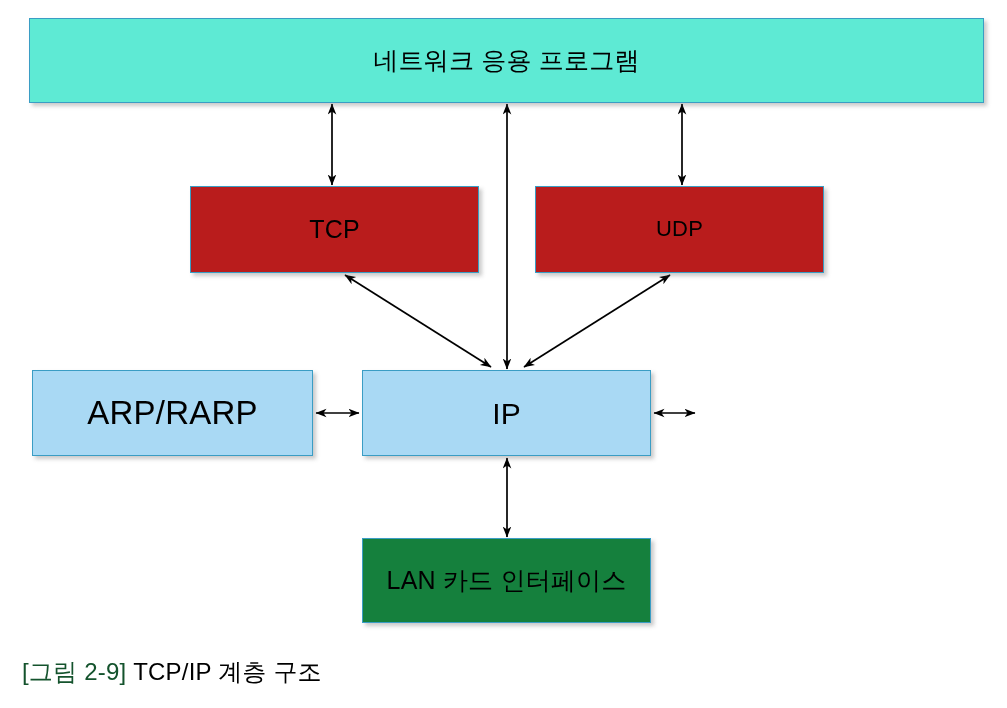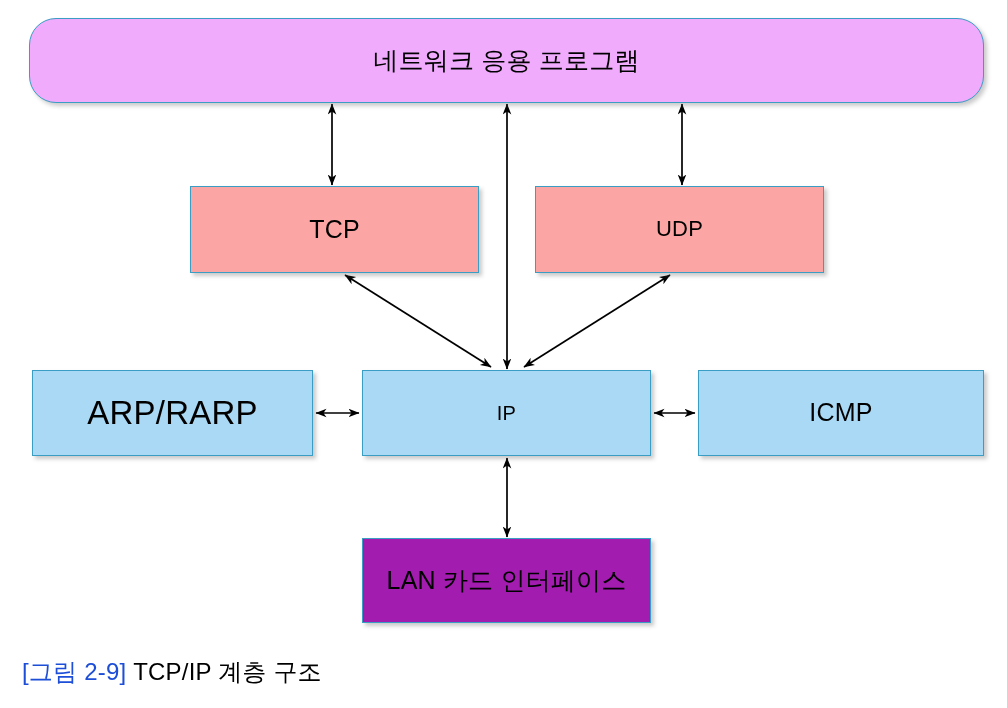--- a/index.html
+++ b/index.html
@@ -31,31 +31,31 @@
     box-shadow: 3px 3px 4px rgba(90,90,90,0.32);
     text-align: center;
     line-height: 1.1;
     user-select: none;
   }
   .node-label {
     display: block;
     letter-spacing: 0.2px;
   }
   
-  .tier-app   { background: #f0abfc; border-radius: 27px; }
-  .tier-trans { background: #fca5a5; }
+  .tier-app   { background: #5eead4; }
+  .tier-trans { background: #b91c1c; }
   .tier-net   { background: #a9d9f4; }
-  .tier-link  { background: #a21caf; }
+  .tier-link  { background: #15803d; }
 
   
   #node-app    { left: 29px;  top: 18px;  width: 955px; height: 85px;  font-size: 25px; }
   #node-tcp    { left: 190px; top: 186px; width: 289px; height: 87px;  font-size: 25px; }
   #node-udp    { left: 535px; top: 186px; width: 289px; height: 87px;  font-size: 22px; }
   #node-arp    { left: 32px;  top: 370px; width: 281px; height: 86px;  font-size: 33px; }
-  #node-ip     { left: 362px; top: 370px; width: 289px; height: 86px;  font-size: 20px; }
+  #node-ip     { left: 362px; top: 370px; width: 289px; height: 86px;  font-size: 30px; }
   #node-icmp   { left: 698px; top: 370px; width: 286px; height: 86px;  font-size: 25px; }
   #node-lan    { left: 362px; top: 538px; width: 289px; height: 85px;  font-size: 25px; }
 
   #connectors {
     position: absolute;
     left: 0; top: 0;
     width: 1007px;
     height: 708px;
     pointer-events: none;
   }
@@ -63,21 +63,21 @@
   #caption {
     position: absolute;
     left: 22px;
     top: 656px;
     font-size: 24px;
     color: #000000;
     white-space: nowrap;
     letter-spacing: 0.2px;
   }
   #caption .fig-no {
-    color: #1d4ed8;
+    color: #14532d;
   }
 </style>
 </head>
 <body>
 
 <div id="stage">
 
   <svg id="connectors" viewBox="0 0 1007 708" width="1007" height="708" xmlns="http://www.w3.org/2000/svg">
     <defs>
       <marker id="ah" markerWidth="13" markerHeight="13" refX="10.5" refY="4.5" orient="auto" markerUnits="userSpaceOnUse">
@@ -113,23 +113,20 @@
   </div>
 
   <div class="node tier-net" id="node-arp">
     <span class="node-label">ARP/RARP</span>
   </div>
 
   <div class="node tier-net" id="node-ip">
     <span class="node-label">IP</span>
   </div>
 
-  <div class="node tier-net" id="node-icmp">
-    <span class="node-label">ICMP</span>
-  </div>
 
   <div class="node tier-link" id="node-lan">
     <span class="node-label">LAN 카드 인터페이스</span>
   </div>
 
   <div id="caption">
     <span class="fig-no">[그림 2-9]</span><span> </span><span class="fig-title">TCP/IP 계층 구조</span>
   </div>
 
 </div>

